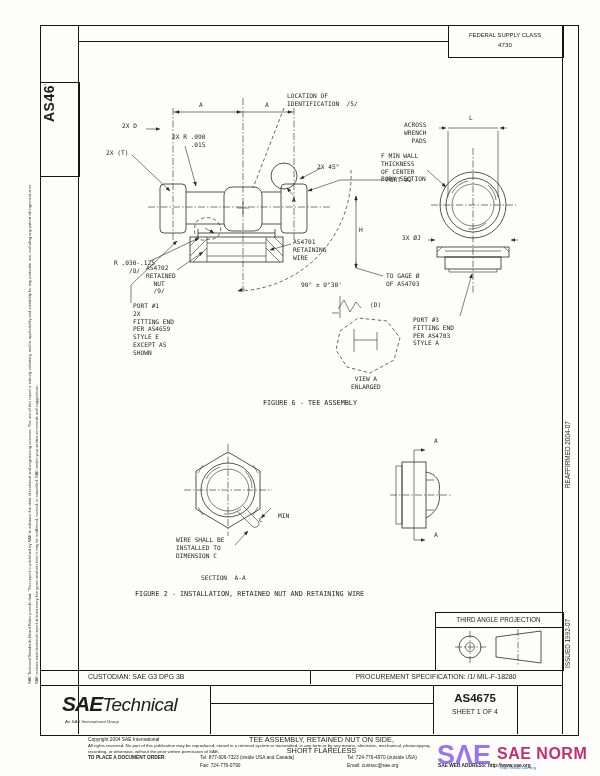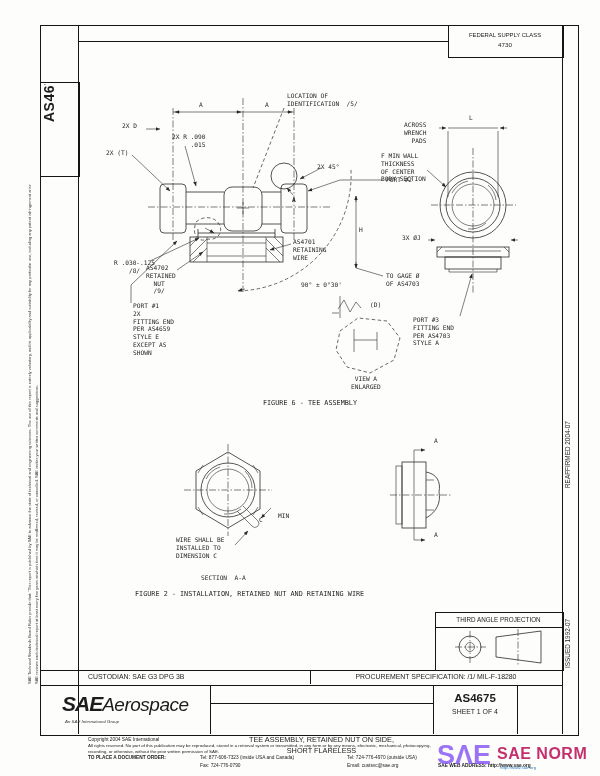--- a/index.html
+++ b/index.html
@@ -223,21 +223,21 @@
   <div class="frame" style="left:310px;top:670px;height:14px;border-left-width:1px;"></div>
   <div class="abs" style="left:88px;top:673px;font-size:6.9px;">CUSTODIAN: SAE G3 DPG 3B</div>
   <div class="abs" style="left:311px;top:673px;width:250px;text-align:center;font-size:6.9px;">PROCUREMENT SPECIFICATION: /1/ MIL-F-18280</div>
 
   <div class="frame" style="left:210px;top:685px;height:49px;border-left-width:1px;"></div>
   <div class="frame" style="left:433px;top:685px;height:49px;border-left-width:1px;"></div>
   <div class="frame" style="left:517px;top:685px;height:49px;border-left-width:1px;"></div>
   <div class="frame" style="left:210px;top:703px;width:223px;border-top-width:1px;"></div>
 
   <div class="abs" style="left:62px;top:692px;">
-    <span style="font-weight:bold;font-style:italic;font-size:21px;letter-spacing:-1px;">SAE</span><span style="font-style:italic;font-size:19px;letter-spacing:-0.5px;">Aerospace</span>
+    <span style="font-weight:bold;font-style:italic;font-size:21px;letter-spacing:-1px;">SAE</span><span style="font-style:italic;font-size:19px;letter-spacing:-0.5px;">Technical</span>
   </div>
   <div class="abs" style="left:65px;top:719px;font-size:4.4px;font-style:italic;color:#333;">An SAE International Group</div>
 
   <div class="abs" style="left:211px;top:707px;width:221px;text-align:center;font-size:7.3px;line-height:1.45;white-space:pre-line;margin-top:28px;">TEE ASSEMBLY, RETAINED NUT ON SIDE,
 SHORT FLARELESS</div>
   <div class="abs" style="left:434px;top:692px;width:82px;text-align:center;font-weight:bold;font-size:11.5px;">AS4675</div>
   <div class="abs" style="left:434px;top:708px;width:82px;text-align:center;font-size:6.9px;">SHEET 1 OF 4</div>
 
   <div class="abs tiny" style="left:88px;top:737px;">Copyright 2004 SAE International</div>
   <div class="abs tiny" style="left:88px;top:743px;font-size:4.4px;">All rights reserved. No part of this publication may be reproduced, stored in a retrieval system or transmitted, in any form or by any means, electronic, mechanical, photocopying,</div>

